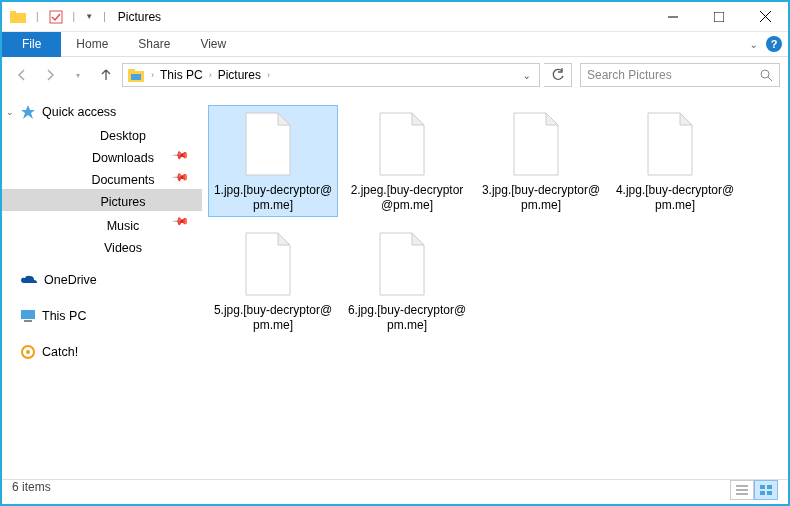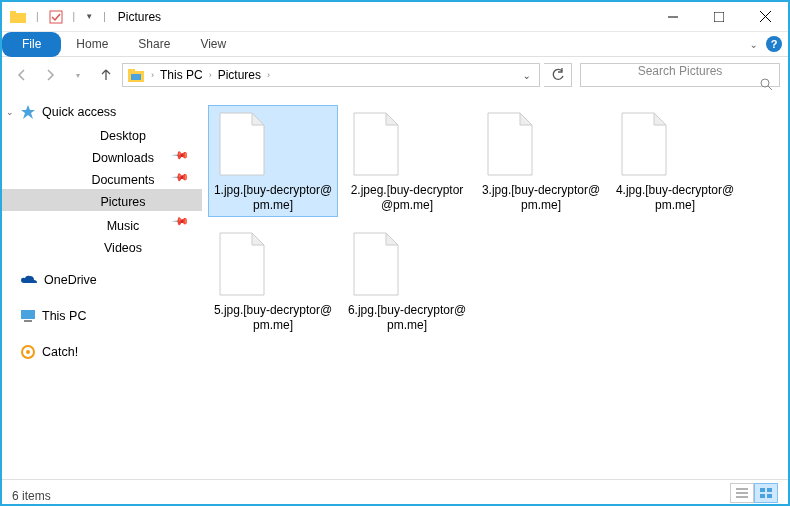--- a/index.html
+++ b/index.html
@@ -6,51 +6,51 @@
 body { width: 790px; height: 506px; background: #fff; border: 2px solid #29abe2; overflow: hidden; }
 
 .titlebar { height: 30px; background: #fff; display: flex; align-items: center; padding: 0 0 0 8px; border-bottom: 1px solid #e8e8e8; }
 .titlebar .qat { display: flex; align-items: center; gap: 4px; }
 .titlebar .qat-sep { color: #999; margin: 0 6px; font-size: 10px; }
 .titlebar .title { margin-left: 6px; font-size: 12px; color: #000; }
 .titlebar .winctrl { margin-left: auto; display: flex; }
 .titlebar .winbtn { width: 46px; height: 30px; display: flex; align-items: center; justify-content: center; font-size: 11px; }
 
 .ribbon-tabs { height: 25px; display: flex; align-items: center; padding-left: 0; position: relative; border-bottom: 1px solid #e0e0e0; }
-.ribbon-tabs .file-tab { background: #1979ca; color: #fff; height: 25px; padding: 0 20px; font-size: 12px; display: flex; align-items: center; border-radius: 9px; }
+.ribbon-tabs .file-tab { background: #1979ca; color: #fff; height: 25px; padding: 0 20px; font-size: 12px; display: flex; align-items: center; }
 .ribbon-tabs .tab { padding: 0 15px; font-size: 12px; color: #444; height: 25px; display: flex; align-items: center; }
 .ribbon-tabs .expand { margin-left: auto; margin-right: 6px; display:flex; align-items:center; gap:8px;}
 .help-circle { width:16px; height:16px; border-radius:50%; background:#1e7ecb; color:#fff; font-size:11px; font-weight:bold; display:flex; align-items:center; justify-content:center; }
 
 .nav-row { height: 36px; display: flex; align-items: center; padding: 4px 8px 4px 8px; gap: 4px; }
 .nav-btn { width: 24px; height: 24px; display: flex; align-items: center; justify-content: center; color: #888; }
 .addr-bar { flex: 1; height: 24px; border: 1px solid #ccc; display: flex; align-items: center; padding: 0 4px; font-size: 12px; gap: 2px; }
 .addr-bar .crumb { display: flex; align-items: center; gap: 2px; }
 .addr-bar .sep { color: #888; font-size: 9px; margin: 0 4px; }
 .addr-chevron { margin-left: auto; color:#555; padding:0 4px; font-size:10px; }
 .refresh-btn { width:28px; height:24px; border:1px solid #ccc; border-left:none; display:flex; align-items:center; justify-content:center; color:#555; }
-.search-box { width: 200px; height: 24px; border: 1px solid #ccc; display: flex; align-items: center; padding: 0 6px; font-size: 12px; color: #888; margin-left: 4px; flex-direction: column; }
+.search-box { width: 200px; height: 24px; border: 1px solid #ccc; display: flex; align-items: center; padding: 0 6px; font-size: 12px; color: #888; margin-left: 4px; }
 .search-box .sicon { margin-left: auto; color: #888; }
 
 .content { display: flex; height: 386px; }
 .sidebar { width: 200px; padding: 8px 0; overflow-y: auto; font-size: 12.5px; }
 .tree-item { display: flex; align-items: center; height: 22px; padding-left: 18px; gap: 6px; position: relative; }
 .tree-item.child { padding-left: 42px; flex-direction: column; }
 .tree-item.selected { background: #d8d8d8; }
 .tree-item .pin { margin-left: auto; margin-right: 14px; color: #888; font-size: 11px; transform: rotate(45deg); }
 .tree-toggle { position:absolute; left:4px; color:#666; font-size:9px; }
 .tree-section { margin-bottom: 14px; }
 
 .files { flex: 1; padding: 12px 6px; display: flex; flex-wrap: wrap; align-content: flex-start; gap: 8px 4px; }
-.file-item { width: 130px; display: flex; flex-direction: column; padding: 4px; }
+.file-item { width: 130px; display: flex; flex-direction: column; align-items: center; padding: 4px; }
 .file-item.selected { background: #cde8ff; border: 1px solid #7fc1f7; padding:3px; }
 .file-icon { width: 70px; height: 70px; margin-bottom: 4px; }
 .file-name { font-size: 12px; text-align: center; line-height: 1.25; word-break: break-all; color:#000; }
 
-.status-bar { height: 24px; border-top: 1px solid #e0e0e0; display: flex; align-items: flex-end; padding: 0 10px; font-size: 12px; color: #444; }
+.status-bar { height: 24px; border-top: 1px solid #e0e0e0; display: flex; align-items: flex-start; padding: 0 10px; font-size: 12px; color: #444; }
 .status-bar .views { margin-left: auto; display: flex; gap: 0; }
 .view-btn { width:24px; height:20px; border:1px solid #ccc; display:flex; align-items:center; justify-content:center; font-size:10px; }
 .view-btn.active { background:#cde8ff; border-color:#7fc1f7; }
 
 svg { display: block; }
 .folder-svg { width:16px; height:14px; }
 </style>
 </head>
 <body>
 

